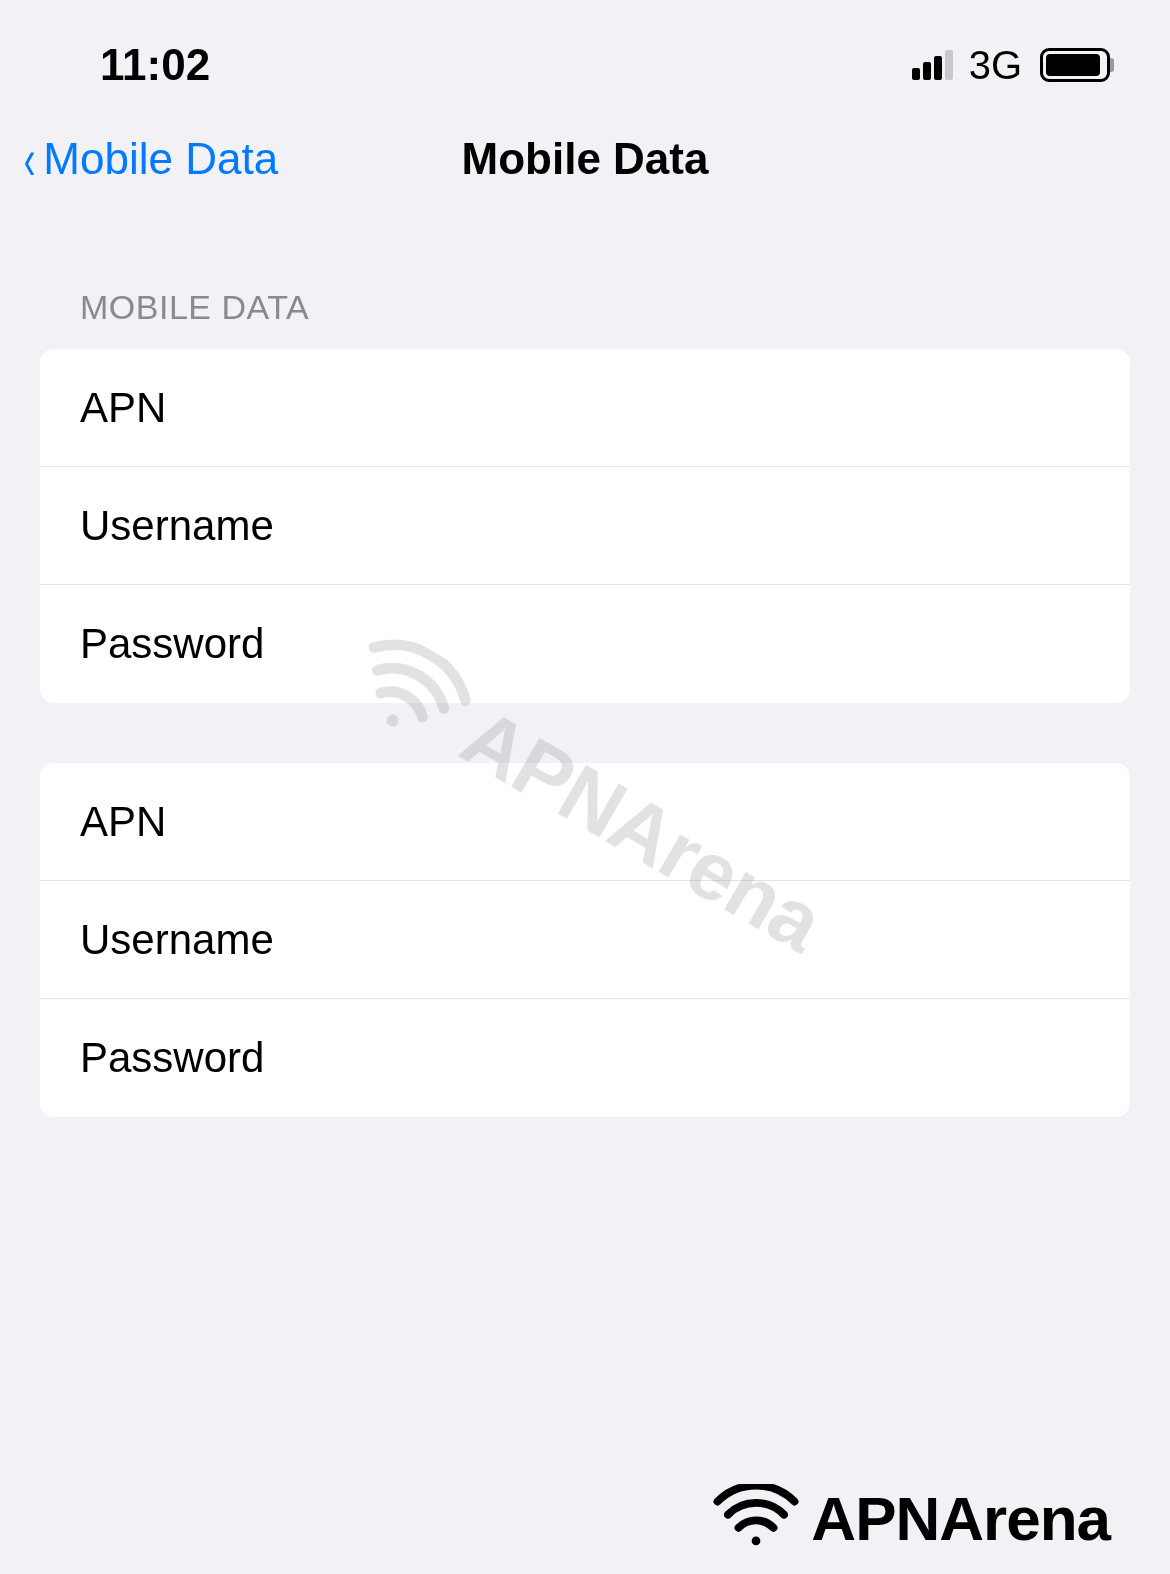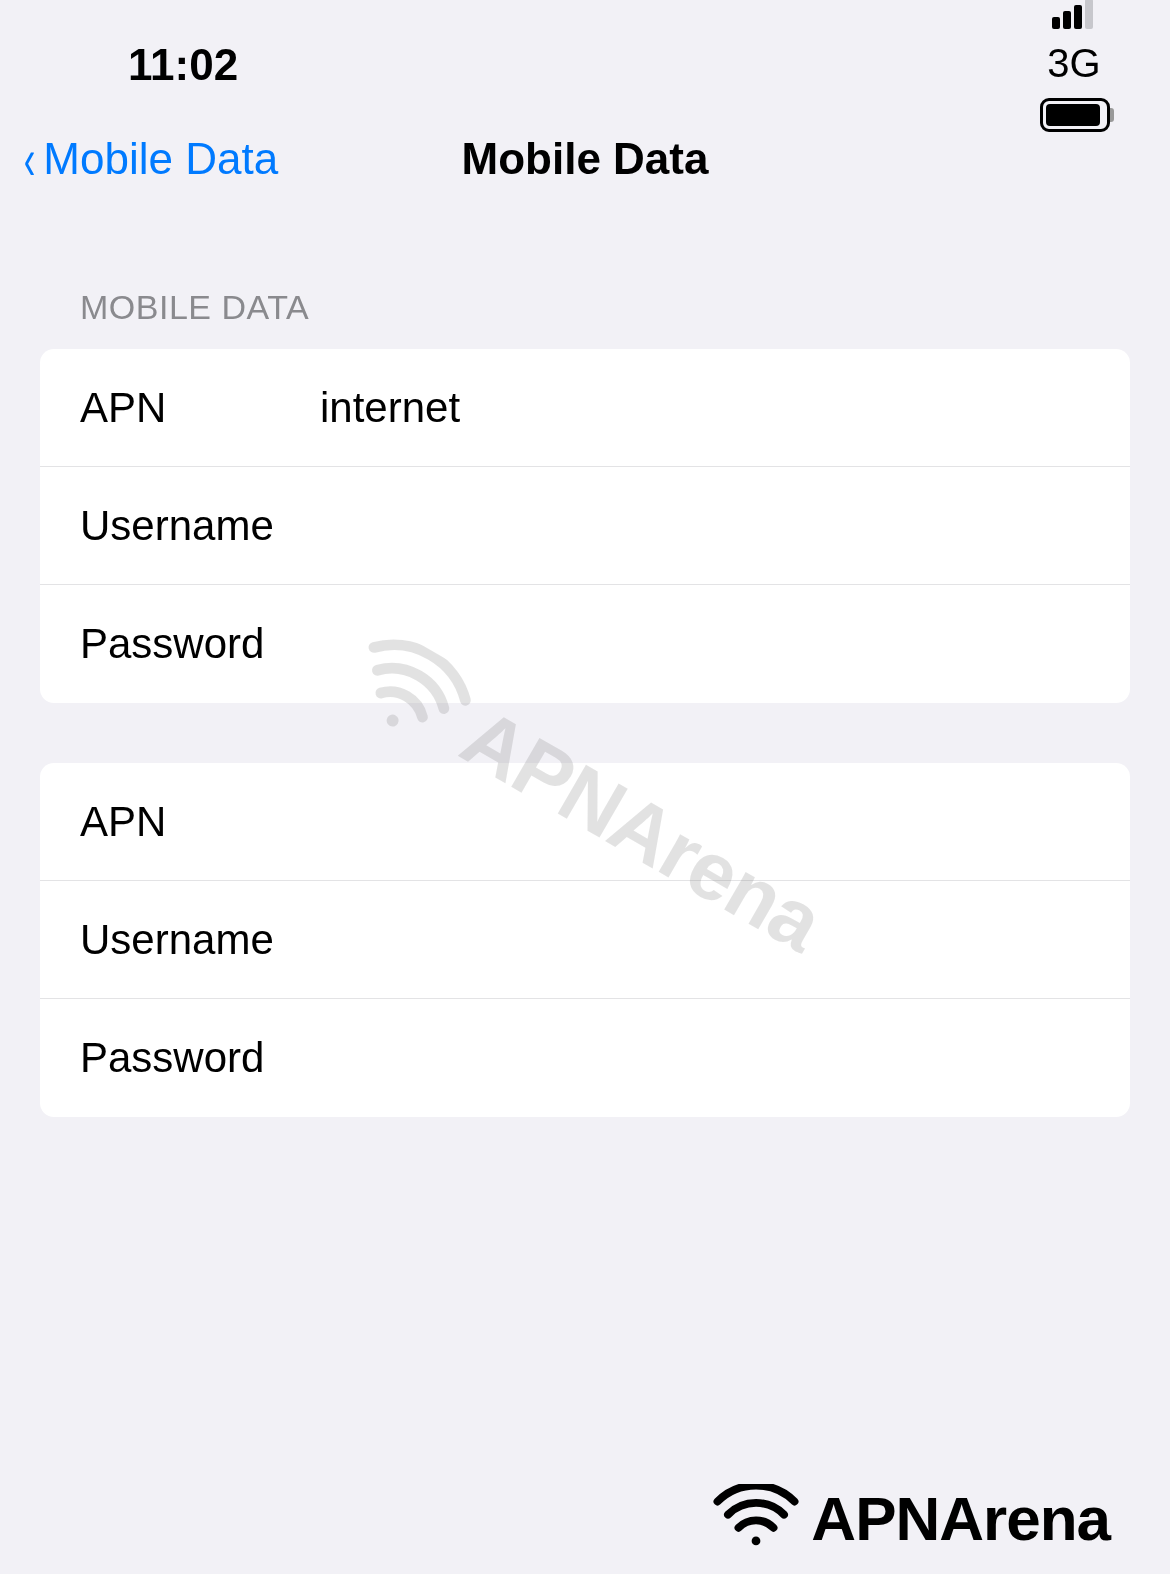--- a/index.html
+++ b/index.html
@@ -18,34 +18,32 @@
       overflow: hidden;
     }
     
     
     .status-bar {
       display: flex;
       justify-content: space-between;
       align-items: center;
       padding: 40px 60px 20px 100px;
       height: 110px;
-      margin-left: 28px;
     }
     
     .status-time {
       font-size: 44px;
       font-weight: 600;
       color: #000;
     }
     
     .status-right {
       display: flex;
       align-items: center;
       gap: 12px;
-      flex-direction: column;
     }
     
     .signal-icon {
       display: flex;
       align-items: flex-end;
       gap: 3px;
       height: 30px;
     }
     
     .signal-bar {
@@ -259,21 +257,20 @@
     <span>Mobile Data</span>
   </div>
   <div class="nav-title">Mobile Data</div>
 </div>
 
 <div class="section">
   <div class="section-header">MOBILE DATA</div>
   <div class="section-group">
     <div class="row">
       <div class="row-label">APN</div>
-      <input class="row-input" type="text" value="internet" style="">
     </div>
     <div class="row">
       <div class="row-label">Username</div>
       <input class="row-input" type="text" value="" style="">
     </div>
     <div class="row">
       <div class="row-label">Password</div>
       <input class="row-input" type="password" value="" style="">
     </div>
   </div>

